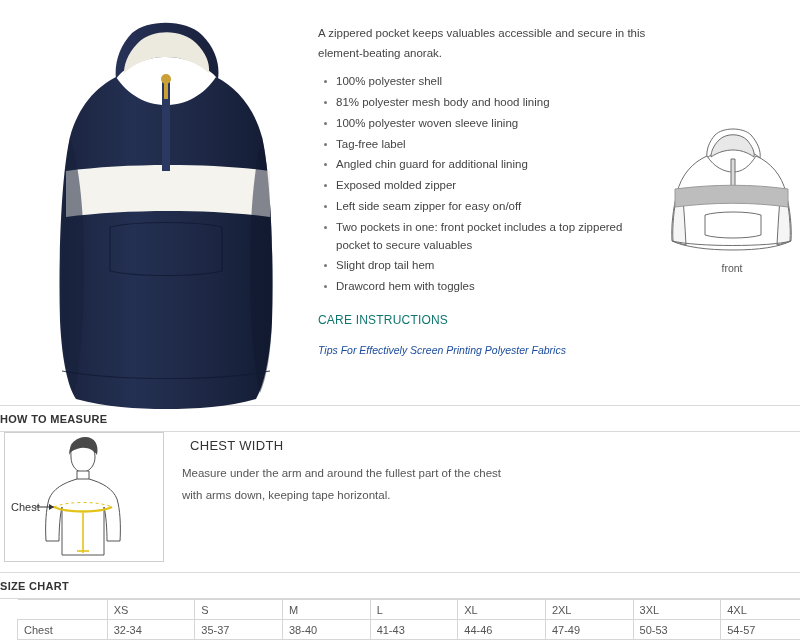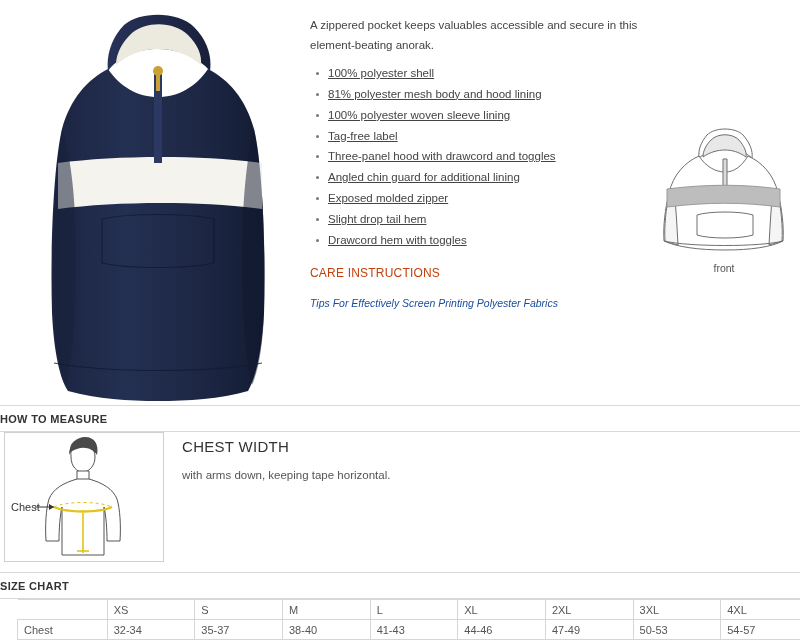--- a/index.html
+++ b/index.html
@@ -18,21 +18,21 @@
     position: relative;
     width: 800px;
     height: 641px;
   }
 
   
   .top {
     display: flex;
     width: 800px;
     height: 405px;
-    padding: 8px;
+    padding: 16px;
   }
   .photo-col {
     width: 296px;
     height: 400px;
     position: relative;
     flex: 0 0 296px;
   }
   .jacket-photo {
     position: absolute;
     left: 20px;
@@ -51,41 +51,40 @@
     color: #444;
   }
   .desc-intro {
     margin: 0 0 10px 0;
     line-height: 1.7;
   }
   ul.features {
     list-style: none;
     margin: 0 0 14px 0;
     padding: 0;
-    text-decoration: underline;
   }
   ul.features li {
     position: relative;
     padding-left: 18px;
     margin-bottom: 3px;
     line-height: 1.55;
   }
   ul.features li:before {
     content: "";
     position: absolute;
     left: 6px;
     top: 7px;
     width: 3px;
     height: 3px;
     background: #777;
     border-radius: 50%;
   }
   .care-title {
     font-size: 12px;
-    color: #c2410c;
+    color: #0f766e;
     margin: 6px 0 4px 0;
     letter-spacing: .2px;
   }
   .care-body {
     line-height: 1.75;
     margin: 0 0 14px 0;
   }
   .tips-link {
     color: #1a4b9c;
     font-size: 10.5px;
@@ -138,24 +137,25 @@
     border: 1px solid #cfcfcf;
     margin-left: 4px;
     position: relative;
     background: #fff;
     flex: 0 0 160px;
   }
   .measure-text {
     padding: 6px 0 0 18px;
   }
   .measure-title {
-    font-size: 15px;
+    font-size: 13px;
     color: #333;
     letter-spacing: .3px;
     margin-bottom: 10px;
+    margin-left: 8px;
   }
   .measure-line {
     font-size: 11.5px;
     color: #555;
     line-height: 1.9;
   }
 
   
   .sizechart-wrap {
     padding: 0 4px 4px 4px;
@@ -220,23 +220,24 @@
       </svg>
     </div>
 
     <div class="desc-col">
       <p class="desc-intro">A zippered pocket keeps valuables accessible and secure in this element-beating anorak.</p>
       <ul class="features">
         <li>100% polyester shell</li>
         <li>81% polyester mesh body and hood lining</li>
         <li>100% polyester woven sleeve lining</li>
         <li>Tag-free label</li>
-        <li>Three-panel hood with drawcord and toggles</li>
         <li>Angled chin guard for additional lining</li>
         <li>Exposed molded zipper</li>
+        <li>Left side seam zipper for easy on/off</li>
+        <li>Two pockets in one: front pocket includes a top zippered pocket to secure valuables</li>
         <li>Slight drop tail hem</li>
         <li>Drawcord hem with toggles</li>
       </ul>
       <div class="care-title">CARE INSTRUCTIONS</div>
       <a href="#" class="tips-link">Tips For Effectively Screen Printing Polyester Fabrics</a>
     </div>
 
     <div class="sketch-col">
 
       <div class="sketch-box">
@@ -294,20 +295,21 @@
         <path d="M78,80 L78,120" stroke="#e3c31a" stroke-width="1.6"></path>
         <path d="M72,118 L84,118" stroke="#e3c31a" stroke-width="1.6"></path>
 
         <path d="M30,74 L49,74" stroke="#333" stroke-width="1"></path>
         <path d="M49,74 L44,71 L44,77 Z" fill="#333"></path>
         <text x="6" y="78" font-family="Liberation Sans, sans-serif" font-size="11" fill="#333">Chest</text>
       </svg>
     </div>
     <div class="measure-text">
       <div class="measure-title">CHEST WIDTH</div>
+      <div class="measure-line">Measure under the arm and around the fullest part of the chest</div>
       <div class="measure-line">with arms down, keeping tape horizontal.</div>
     </div>
   </div>
 
   <div class="rule"></div>
   <div class="section-head">SIZE CHART</div>
   <div class="rule"></div>
 
   <div class="sizechart-wrap">
     <table class="sizechart">

